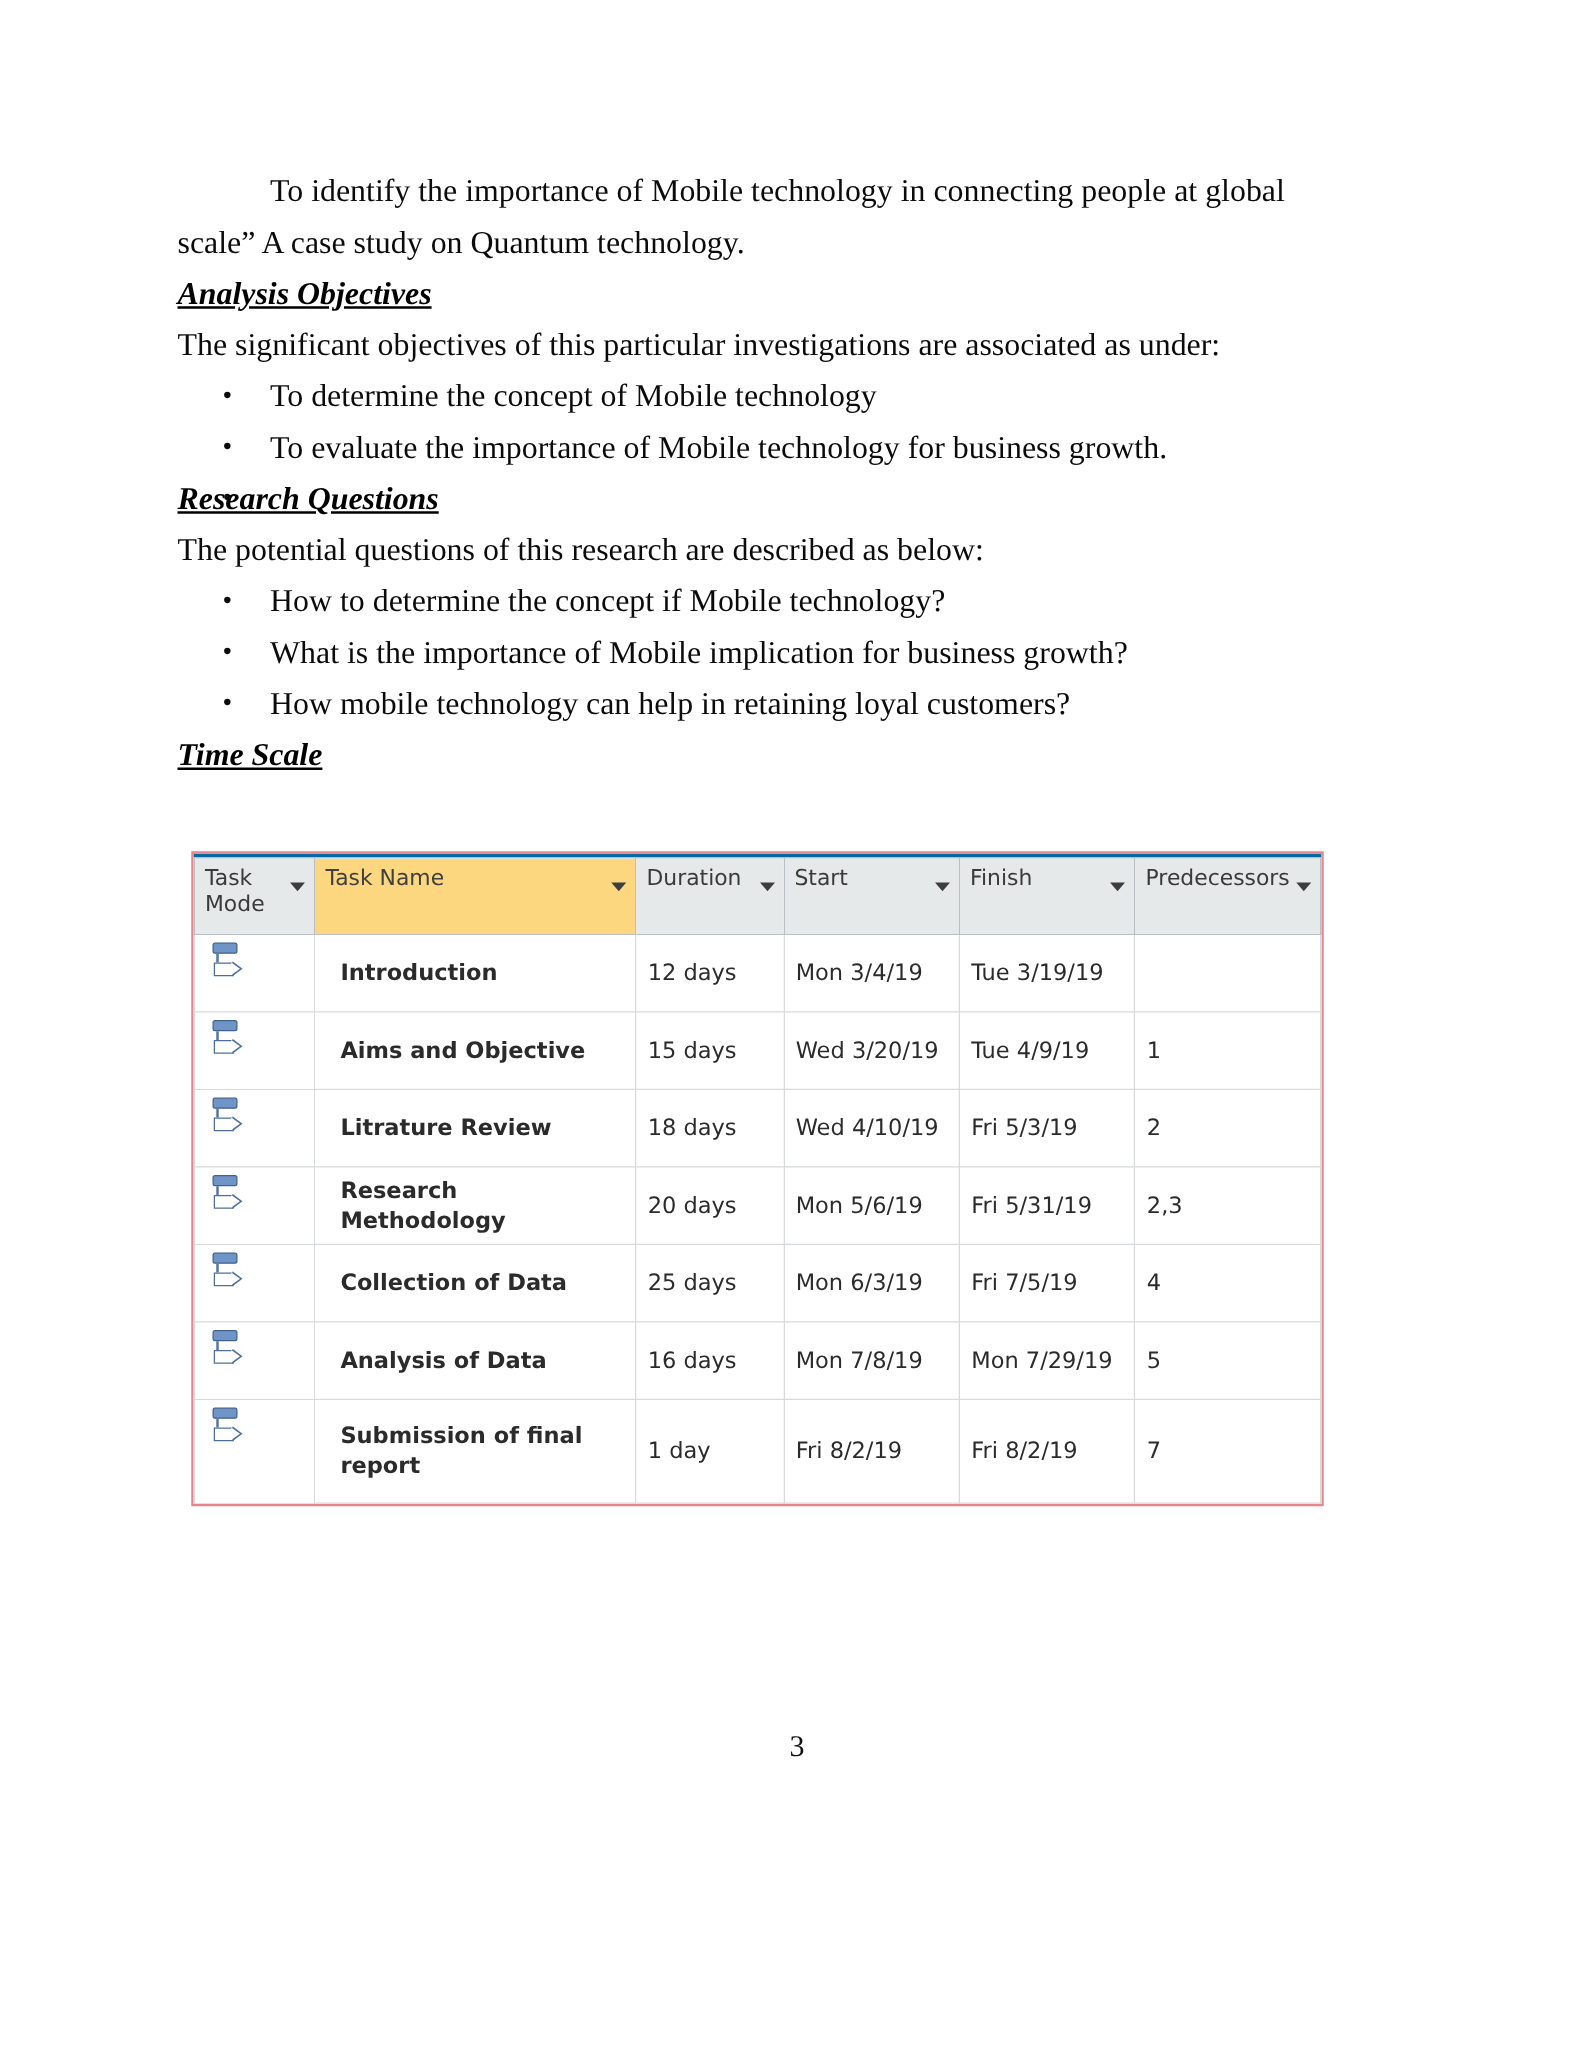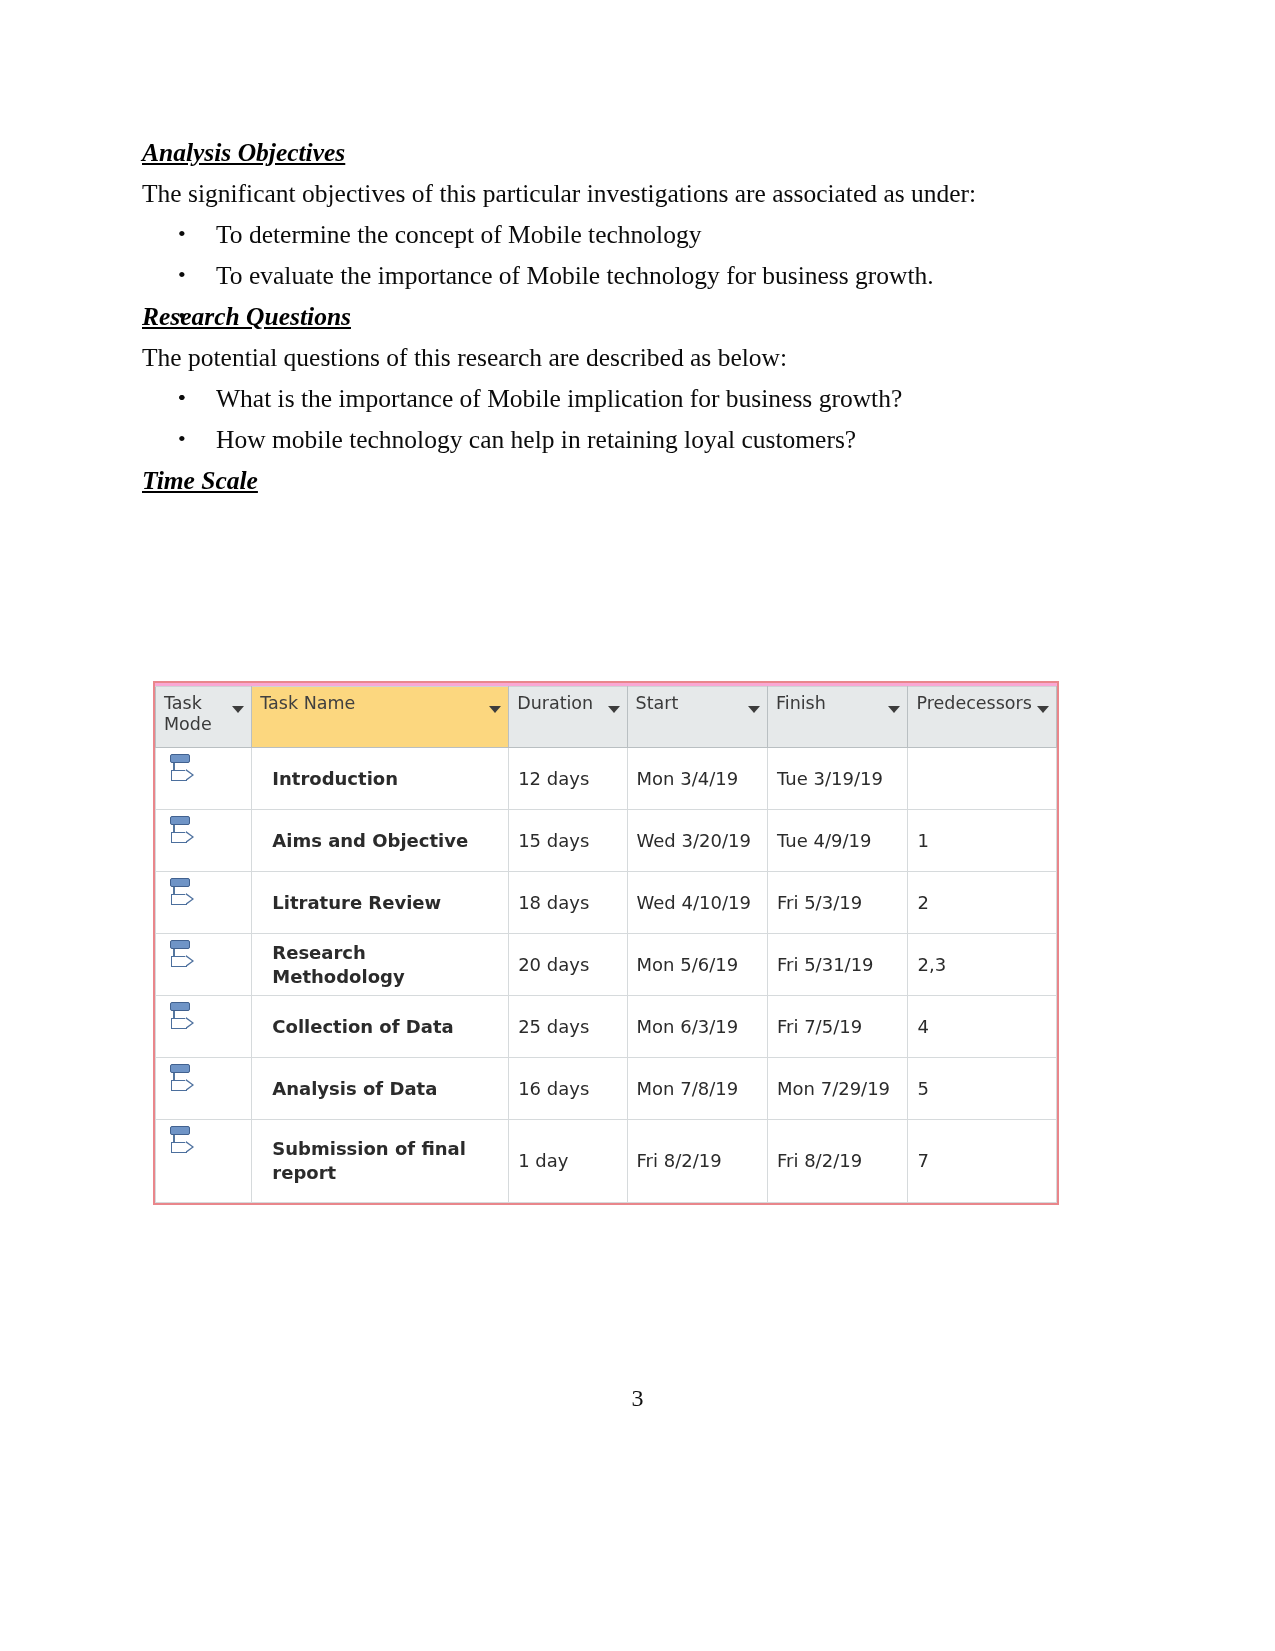--- a/index.html
+++ b/index.html
@@ -80,21 +80,21 @@
   .project-table-wrap {
     position: absolute;
     left: 153px;
     top: 681px;
     width: 906px;
     border: 2px solid #e9868b;
     background: #ffffff;
     box-sizing: border-box;
   }
   .project-table-inner {
-    border-top: 3px solid #f9a8d4;
+    border-top: 3px solid #0369a1;
     background: #fff;
   }
   table.project-table {
     border-collapse: collapse;
     width: 100%;
     font-family: "DejaVu Sans", "Liberation Sans", sans-serif;
     font-size: 17.5px;
     color: #2c2c2c;
     table-layout: fixed;
   }
@@ -231,20 +231,21 @@
     color: #111;
   }
 </style>
 </head>
 <body>
 
 <div class="page">
 
   <div class="content">
 
+    <p class="para first-indent">To identify the importance of Mobile technology in connecting people at global scale” A case study on Quantum technology.</p>
 
     <h2 class="heading"><span>Analysis Objectives</span></h2>
 
     <p class="para">The significant objectives of this particular investigations are associated as under:</p>
 
     <ul class="bullets">
       <li>
         <span class="bullet-mark">•</span>
         <span>To determine the concept of Mobile technology</span>
       </li>
@@ -257,20 +258,21 @@
       </li>
     </ul>
 
     <h2 class="heading"><span>Research Questions</span></h2>
 
     <p class="para">The potential questions of this research are described as below:</p>
 
     <ul class="bullets">
       <li>
         <span class="bullet-mark">•</span>
+        <span>How to determine the concept if Mobile technology?</span>
       </li>
       <li>
         <span class="bullet-mark">•</span>
         <span>What is the importance of Mobile implication for business growth?</span>
       </li>
       <li>
         <span class="bullet-mark">•</span>
         <span>How mobile technology can help in retaining loyal customers?</span>
       </li>
     </ul>

